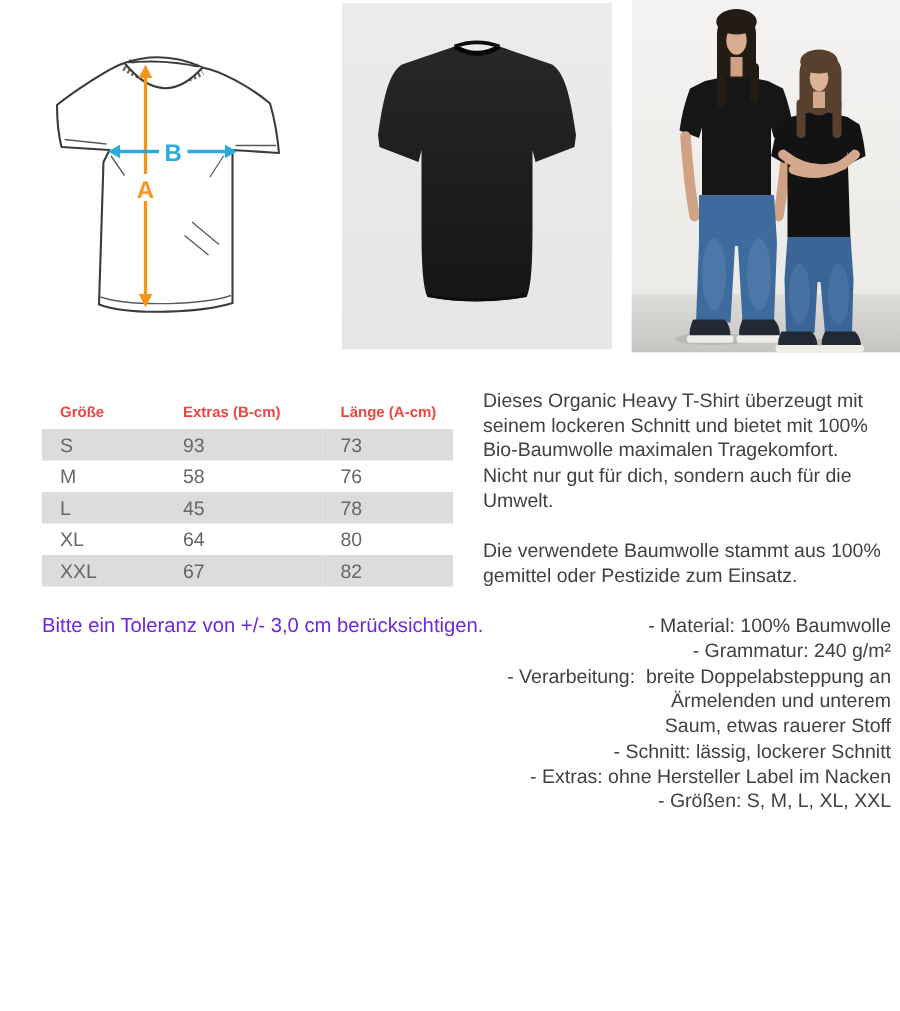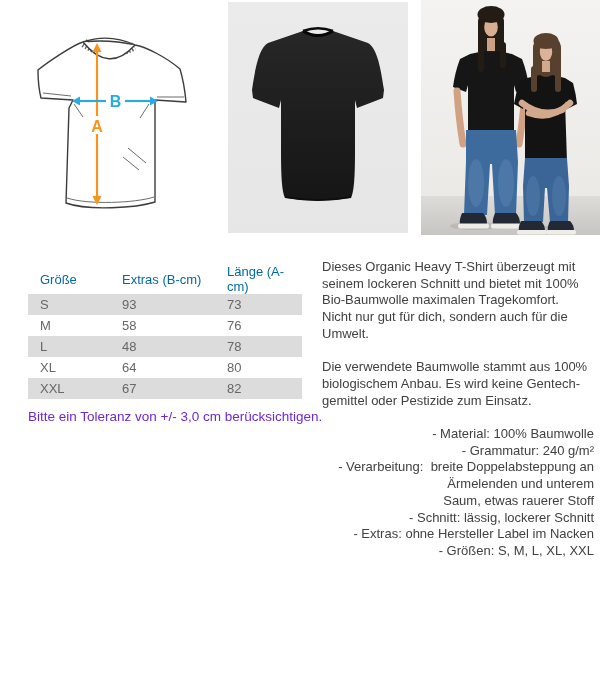--- a/index.html
+++ b/index.html
@@ -12,21 +12,21 @@
 
   
   #diagram-panel{left:28px;top:30px;width:170px;height:185px;}
   #product-photo-panel{left:228px;top:2px;width:180px;height:231px;}
   #models-photo-panel{left:421px;top:0;width:179px;height:235px;}
 
   
   #size-table{left:28px;top:264px;border-collapse:collapse;table-layout:fixed;width:274px;}
   #size-table col.c1{width:82px;} #size-table col.c2{width:105px;} #size-table col.c3{width:87px;}
   #size-table th{
-    font-size:13px;font-weight:normal;color:#0369a1;text-align:left;
+    font-size:10px;font-weight:bold;color:#ef4444;text-align:left;
     height:22px;padding:0 0 0 12px;vertical-align:middle;
   }
   #size-table td{
     font-size:13px;color:#676767;text-align:left;
     height:21px;padding:0 0 0 12px;vertical-align:middle;
   }
   #size-table tr.stripe td{background:var(--stripe,#dcdcdc);}
 
   #tolerance-note{left:28px;top:409px;font-size:13.5px;color:#6d28d9;white-space:pre;}
 
@@ -185,21 +185,21 @@
         <td>93</td>
         <td>73</td>
       </tr>
       <tr>
         <td>M</td>
         <td>58</td>
         <td>76</td>
       </tr>
       <tr class="stripe">
         <td>L</td>
-        <td>48</td>
+        <td>45</td>
         <td>78</td>
       </tr>
       <tr>
         <td>XL</td>
         <td>64</td>
         <td>80</td>
       </tr>
       <tr class="stripe">
         <td>XXL</td>
         <td>67</td>
@@ -213,21 +213,20 @@
 <div class="abs" id="description">
   <div class="para">
       <div class="tline">Dieses Organic Heavy T-Shirt überzeugt mit</div>
       <div class="tline">seinem lockeren Schnitt und bietet mit 100%</div>
       <div class="tline">Bio-Baumwolle maximalen Tragekomfort.</div>
       <div class="tline">Nicht nur gut für dich, sondern auch für die</div>
       <div class="tline">Umwelt.</div>
     </div>
   <div class="para">
       <div class="tline">Die verwendete Baumwolle stammt aus 100%</div>
-      <div class="tline">biologischem Anbau. Es wird keine Gentech-</div>
       <div class="tline">gemittel oder Pestizide zum Einsatz.</div>
     </div>
   <div class="para">
       <div class="tline">- Material: 100% Baumwolle</div>
       <div class="tline">- Grammatur: 240 g/m²</div>
       <div class="tline">- Verarbeitung:  breite Doppelabsteppung an</div>
       <div class="tline indent">Ärmelenden und unterem</div>
       <div class="tline indent">Saum, etwas rauerer Stoff</div>
       <div class="tline">- Schnitt: lässig, lockerer Schnitt</div>
       <div class="tline">- Extras: ohne Hersteller Label im Nacken</div>

